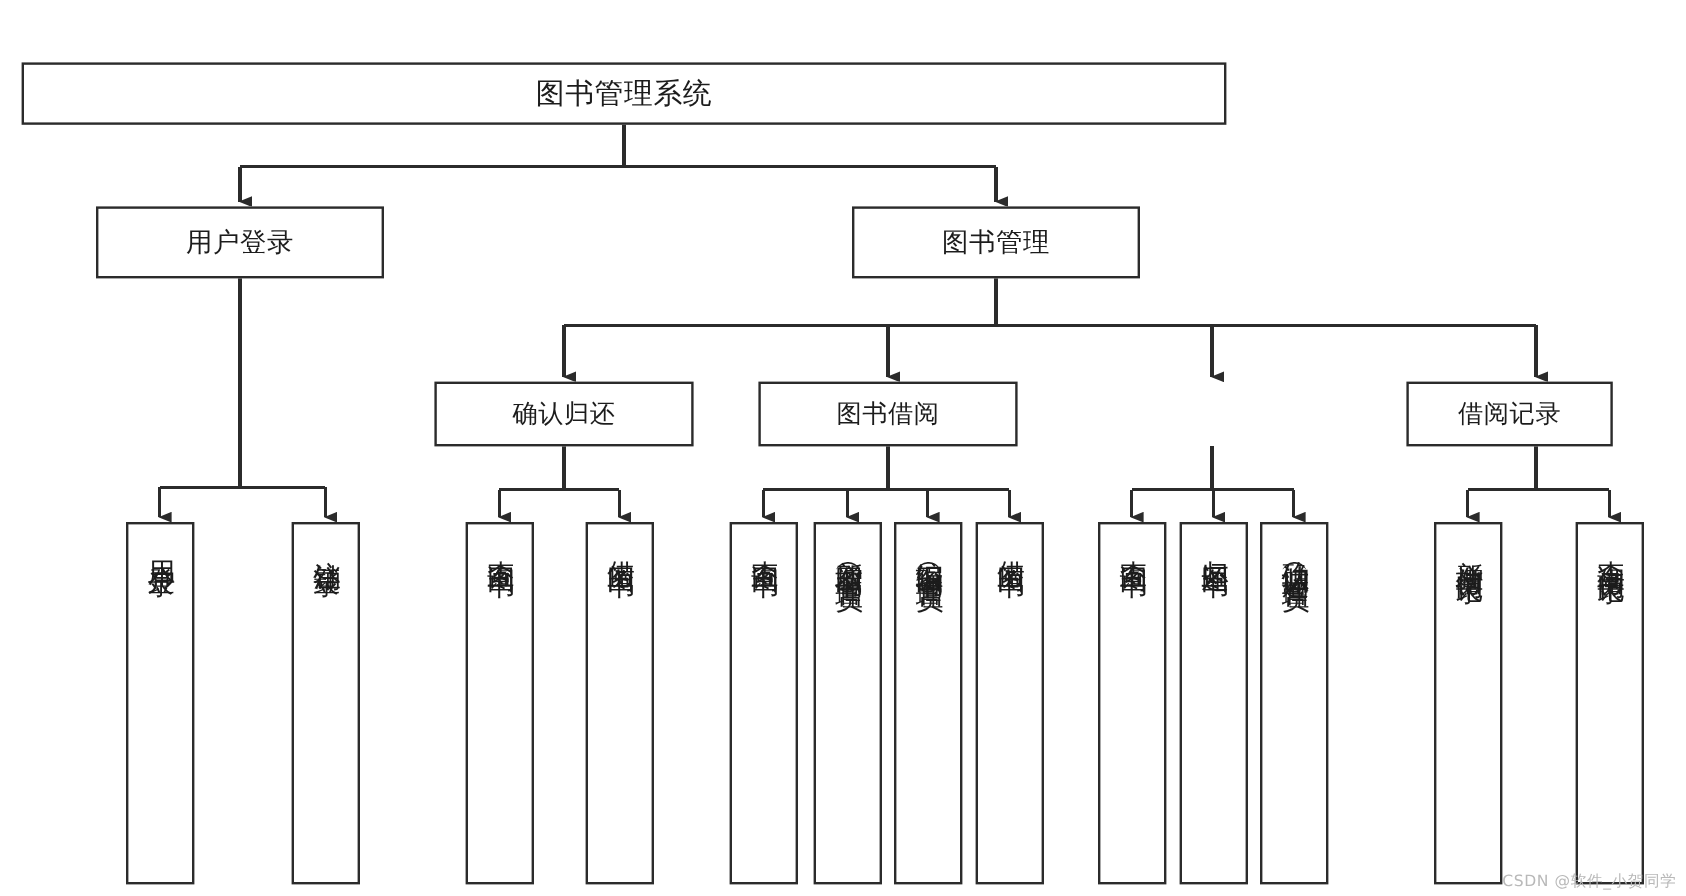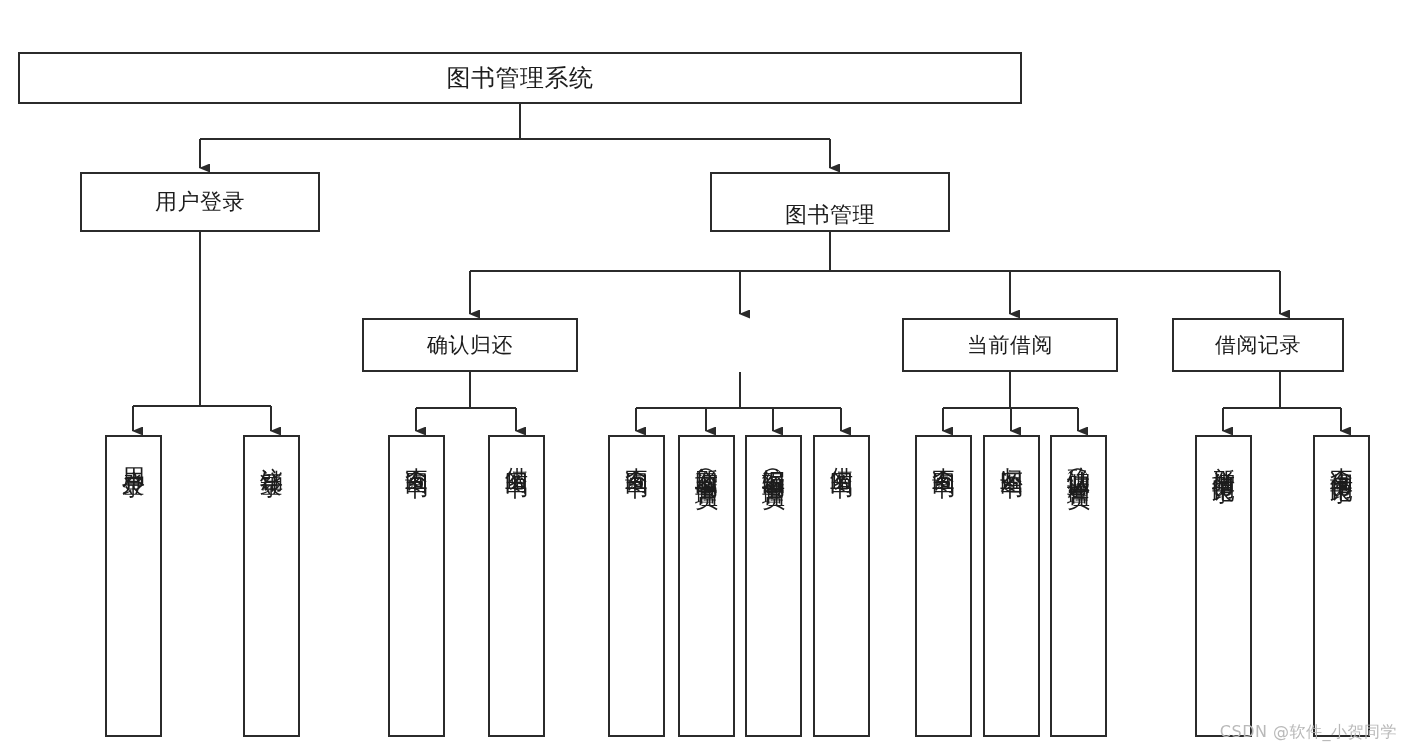--- a/index.html
+++ b/index.html
@@ -56,21 +56,21 @@
     font-size: 23px;
     line-height: 1.18;
     letter-spacing: 3px;
     white-space: normal;
     max-height: 278px;
   }
   #watermark {
     position: absolute;
     right: 8px;
     bottom: 4px;
-    font-size: 16px;
+    font-size: 13px;
     color: #b9b9b9;
     letter-spacing: 0.5px;
     white-space: nowrap;
     pointer-events: none;
   }
 </style>
 </head>
 <body>
 
 <div id="diagram-root">
@@ -125,29 +125,29 @@
     </g>
   </svg>
 
   <div class="node-box node-root" style="left: 18px; top: 13px; width: 1004px; height: 52px; margin-top: 39px;">
     <span class="node-label">图书管理系统</span>
   </div>
 
   <div class="node-box node-mid" style="left: 80px; top: 172px; width: 240px; height: 60px;">
     <span class="node-label">用户登录</span>
   </div>
-  <div class="node-box node-mid" style="left: 710px; top: 172px; width: 240px; height: 60px; align-items: flex-end;">
+  <div class="node-box node-mid" style="left: 710px; top: 172px; width: 240px; height: 60px;">
     <span class="node-label">图书管理</span>
   </div>
 
   <div class="node-box node-sub" style="left: 362px; top: 318px; width: 216px; height: 54px;">
     <span class="node-label">确认归还</span>
   </div>
-  <div class="node-box node-sub" style="left: 902px; top: 318px; width: 216px; height: 54px;">
-    <span class="node-label">当前借阅</span>
+  <div class="node-box node-sub" style="left: 632px; top: 318px; width: 216px; height: 54px;">
+    <span class="node-label">图书借阅</span>
   </div>
   <div class="node-box node-sub" style="left: 1172px; top: 318px; width: 172px; height: 54px;">
     <span class="node-label">借阅记录</span>
   </div>
 
   <div class="node-box node-leaf" style="left: 105px; top: 435px; width: 57px; height: 302px;">
     <span class="node-label">用户登录</span>
   </div>
   <div class="node-box node-leaf" style="left: 243px; top: 435px; width: 57px; height: 302px;">
     <span class="node-label">注销登录</span>

